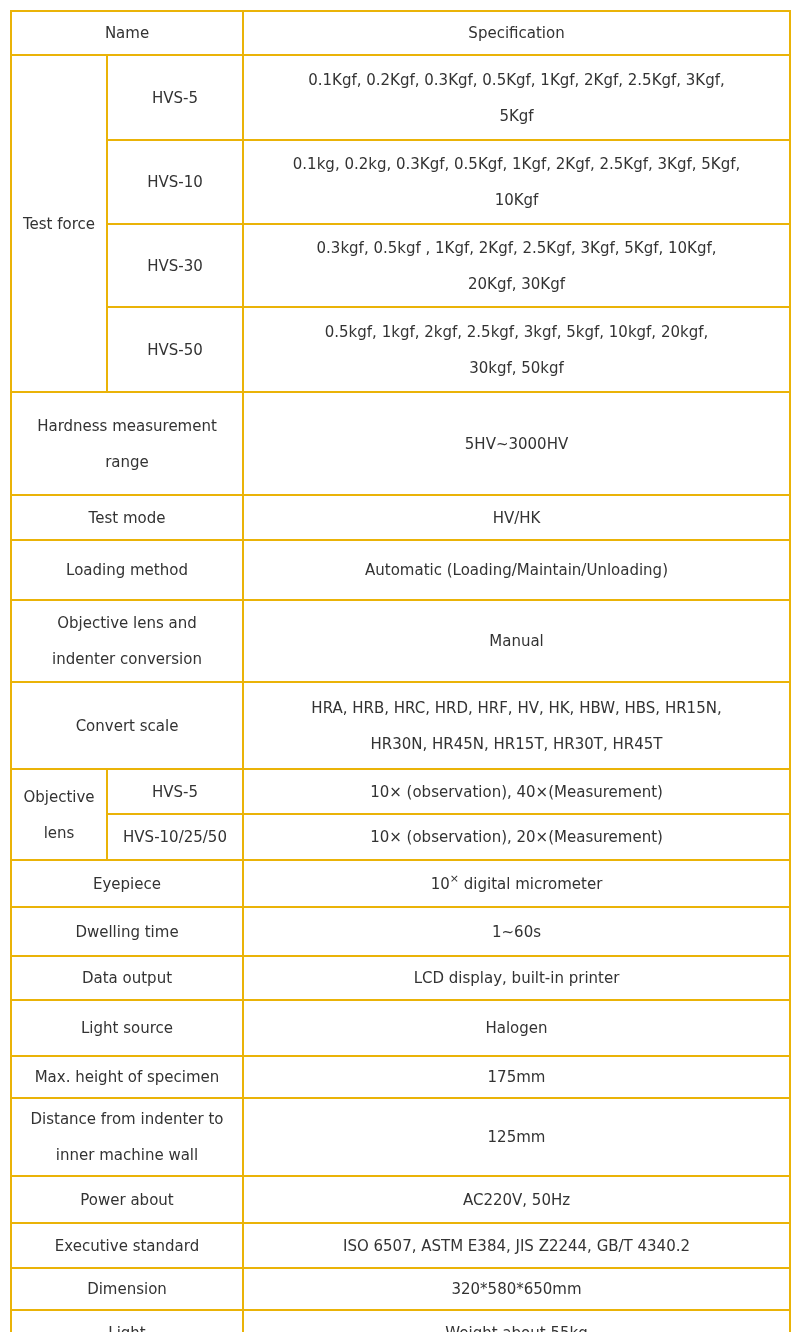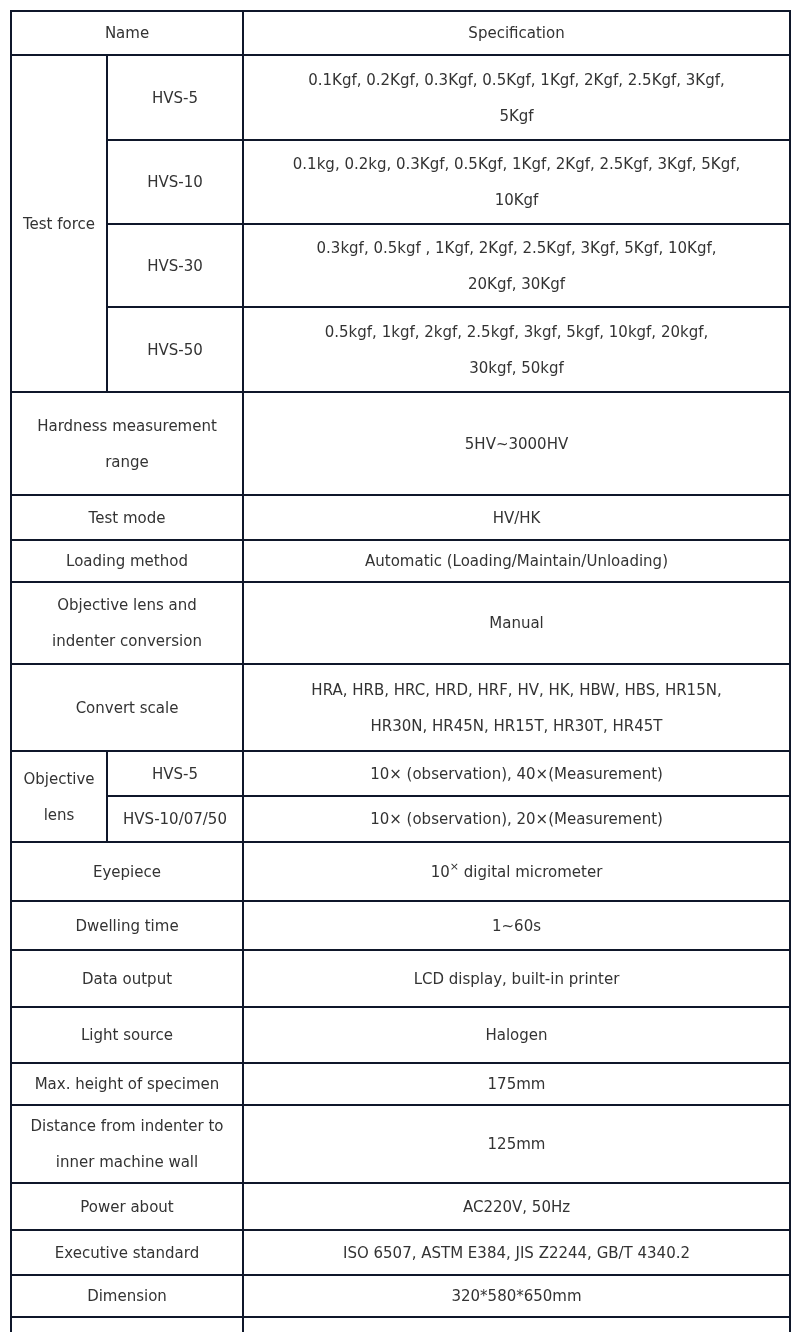--- a/index.html
+++ b/index.html
@@ -15,21 +15,21 @@
   }
   .page {
     padding: 10px 10px 0 10px;
   }
   table.spec-table {
     border-collapse: collapse;
     table-layout: fixed;
     width: 779px;
   }
   table.spec-table td {
-    border: 2px solid #0f172a;
+    border: 2px solid #eab308;
     text-align: center;
     vertical-align: middle;
     font-size: 15px;
     line-height: 36px;
     padding: 2px 10px;
     white-space: pre-line;
     overflow: hidden;
   }
   td.hdr {
     font-size: 15px;
@@ -84,21 +84,21 @@
 
     <tr style="height:103px">
       <td colspan="2">Hardness measurement
 range</td>
       <td>5HV~3000HV</td>
     </tr>
     <tr style="height:45px">
       <td colspan="2">Test mode</td>
       <td>HV/HK</td>
     </tr>
-    <tr style="height:42px">
+    <tr style="height:60px">
       <td colspan="2">Loading method</td>
       <td>Automatic (Loading/Maintain/Unloading)</td>
     </tr>
     <tr style="height:82px">
       <td colspan="2">Objective lens and
 indenter conversion</td>
       <td>Manual</td>
     </tr>
     <tr style="height:87px">
       <td colspan="2">Convert scale</td>
@@ -106,34 +106,34 @@
 HR30N, HR45N, HR15T, HR30T, HR45T</td>
     </tr>
 
     <tr style="height:45px">
       <td rowspan="2" class="bottom-hidden">Objective
 lens</td>
       <td>HVS-5</td>
       <td>10× (observation), 40×(Measurement)</td>
     </tr>
     <tr style="height:46px">
-      <td>HVS-10/07/50</td>
+      <td>HVS-10/25/50</td>
       <td>10× (observation), 20×(Measurement)</td>
     </tr>
 
-    <tr style="height:59px">
+    <tr style="height:47px">
       <td colspan="2">Eyepiece</td>
       <td><span>10</span><sup class="exp">×</sup><span> digital micrometer</span></td>
     </tr>
 
     <tr style="height:49px">
       <td colspan="2">Dwelling time</td>
       <td>1~60s</td>
     </tr>
-    <tr style="height:57px">
+    <tr style="height:44px">
       <td colspan="2">Data output</td>
       <td>LCD display, built-in printer</td>
     </tr>
     <tr style="height:56px">
       <td colspan="2">Light source</td>
       <td>Halogen</td>
     </tr>
     <tr style="height:30px">
       <td colspan="2">Max. height of specimen</td>
       <td>175mm</td>

